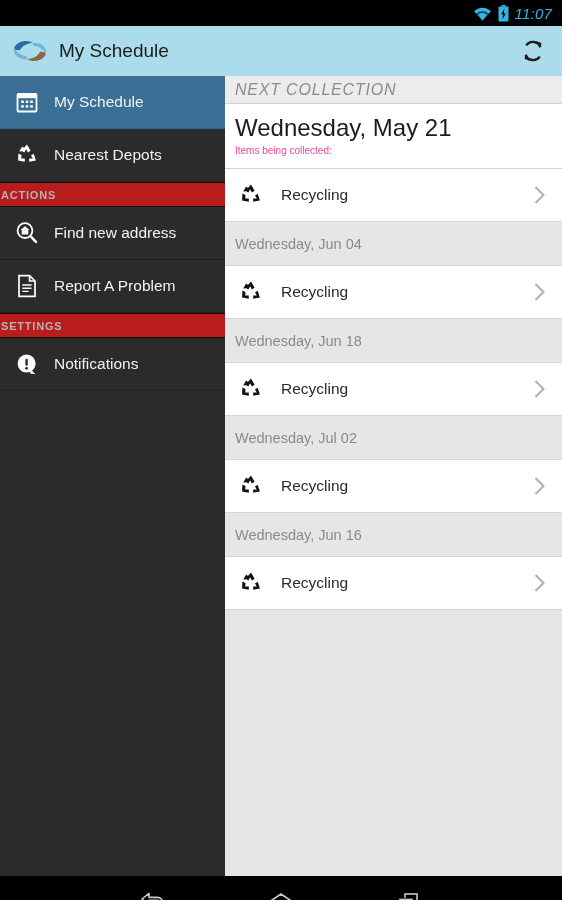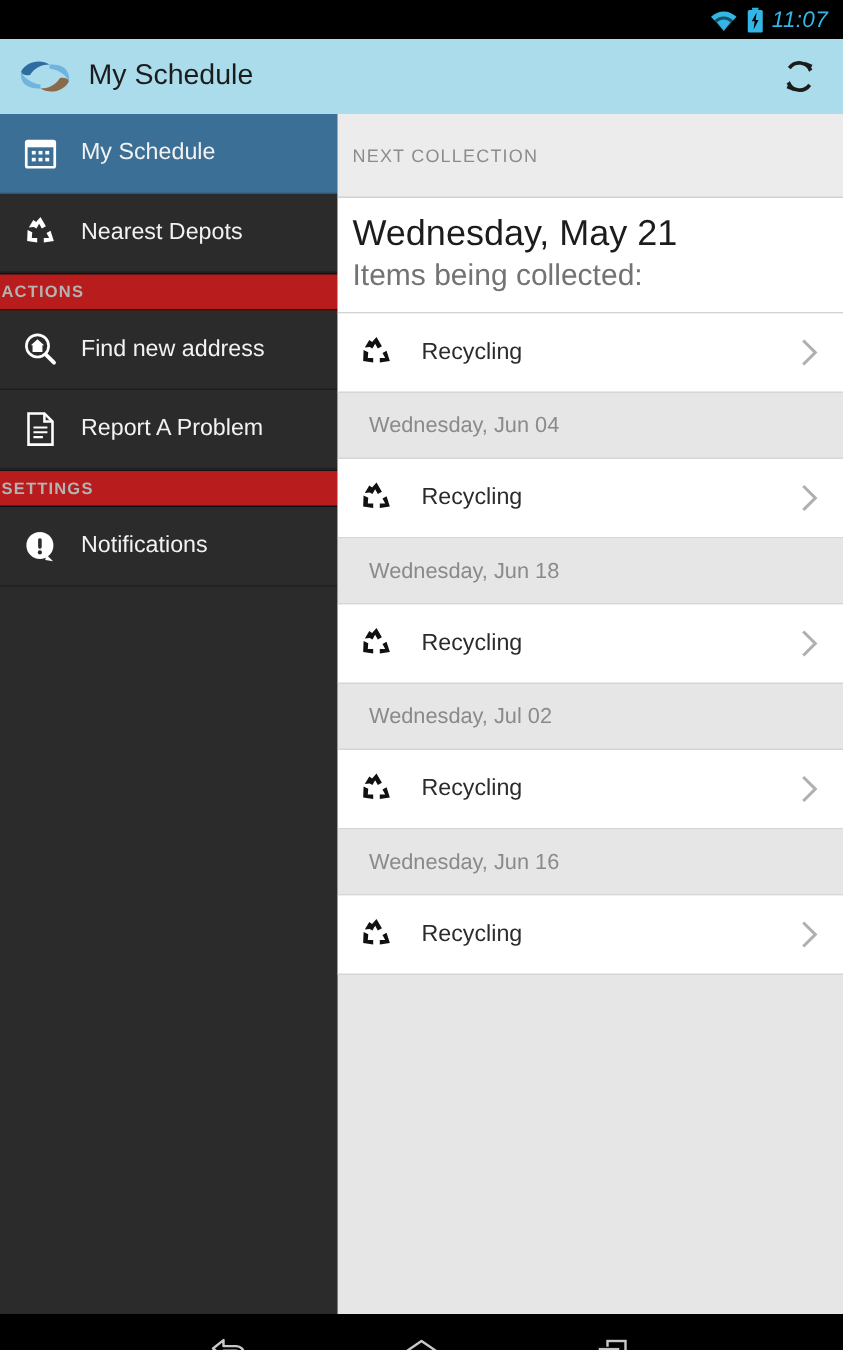--- a/index.html
+++ b/index.html
@@ -74,38 +74,39 @@
     border-top:1px solid #121212;
     border-bottom:1px solid #121212;
   }
 
   
   .content {
     flex:1 1 auto; background:#e6e6e6;
     height:100%; overflow:hidden;
   }
   .next-label {
-    height:56px; background:#ececec;
+    height:28px; background:#ececec;
     display:flex; align-items:center;
     padding-left:10px;
-    color:#8c8c8c; font-size:12px;
+    color:#8c8c8c; font-size:16px;
     letter-spacing:0.8px;
     border-bottom:1px solid #d2d2d2;
+    font-style:italic;
   }
   .next-card {
     background:#fff; padding:8px 10px 12px 10px;
     border-bottom:1px solid #d2d2d2;
   }
   .next-date { font-size:24px; color:#1c1c1c; font-weight:400; line-height:1.3; }
-  .next-sub { font-size:20px; color:#737373; margin-top:2px; }
+  .next-sub { font-size:10px; color:#ec4899; margin-top:2px; }
 
   .date-hdr {
     height:44px; background:#e6e6e6;
     display:flex; align-items:center;
-    padding-left:21px;
+    padding-left:10px;
     color:#8a8a8a; font-size:14.5px;
     border-bottom:1px solid #d6d6d6;
   }
   .item-row {
     height:53px; background:#fff;
     display:flex; align-items:center;
     padding:0 12px 0 14px;
     border-bottom:1px solid #d6d6d6;
     cursor:pointer;
   }

